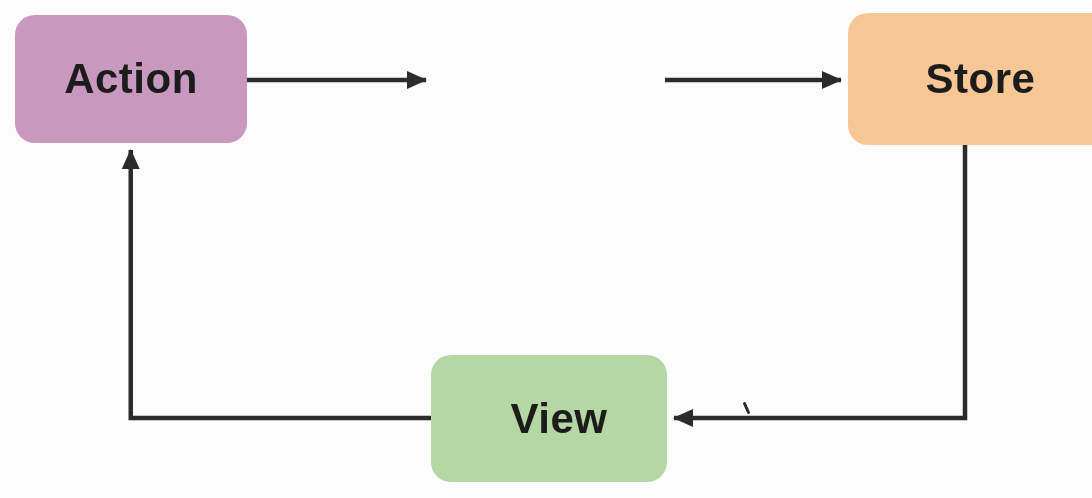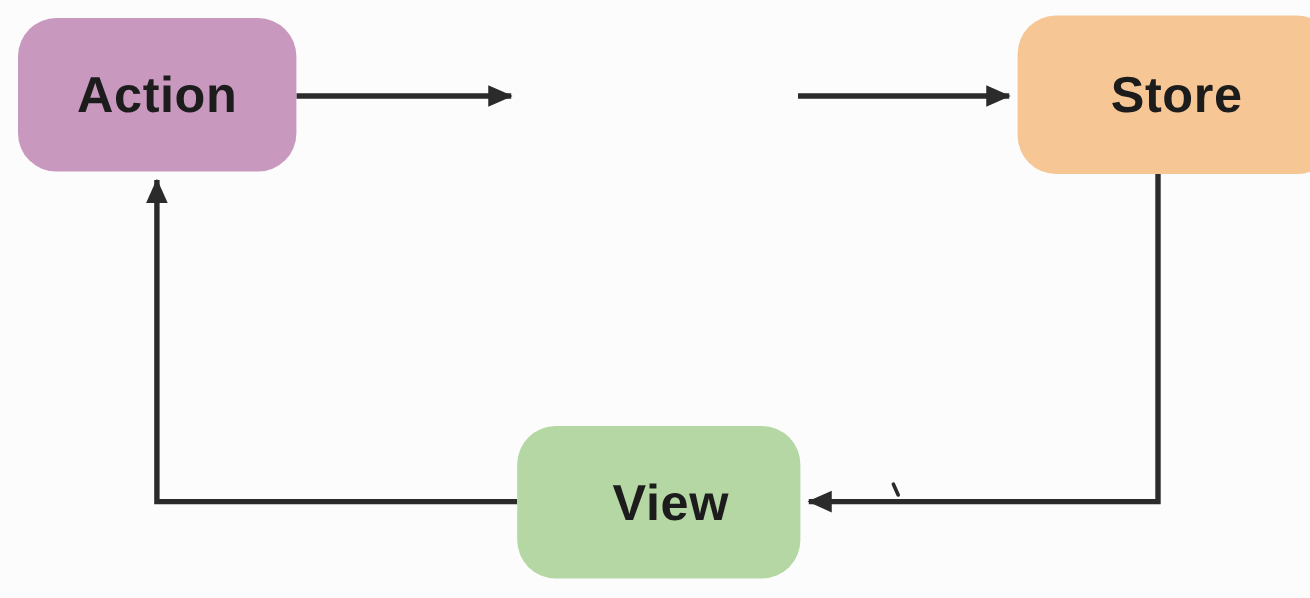--- a/index.html
+++ b/index.html
@@ -15,21 +15,21 @@
     position: absolute;
     left: 0; top: 0;
     width: 1092px; height: 498px;
     pointer-events: none;
   }
   .node {
     position: absolute;
     display: flex;
     align-items: center;
     justify-content: center;
-    border-radius: 32px;
+    border-radius: 20px;
     font-size: 42px;
     font-weight: 700;
     color: #1c1c1c;
     letter-spacing: 0.5px;
   }
   .node-action  { left: 15px;  top: 15px;  width: 232px; height: 128px; }
   .node-reducer { left: 433px; top: 13px;  width: 232px; height: 130px; }
   .node-store   { left: 848px; top: 13px;  width: 265px; height: 132px; }
   .node-view    { left: 431px; top: 355px; width: 236px; height: 127px; }
 </style>

